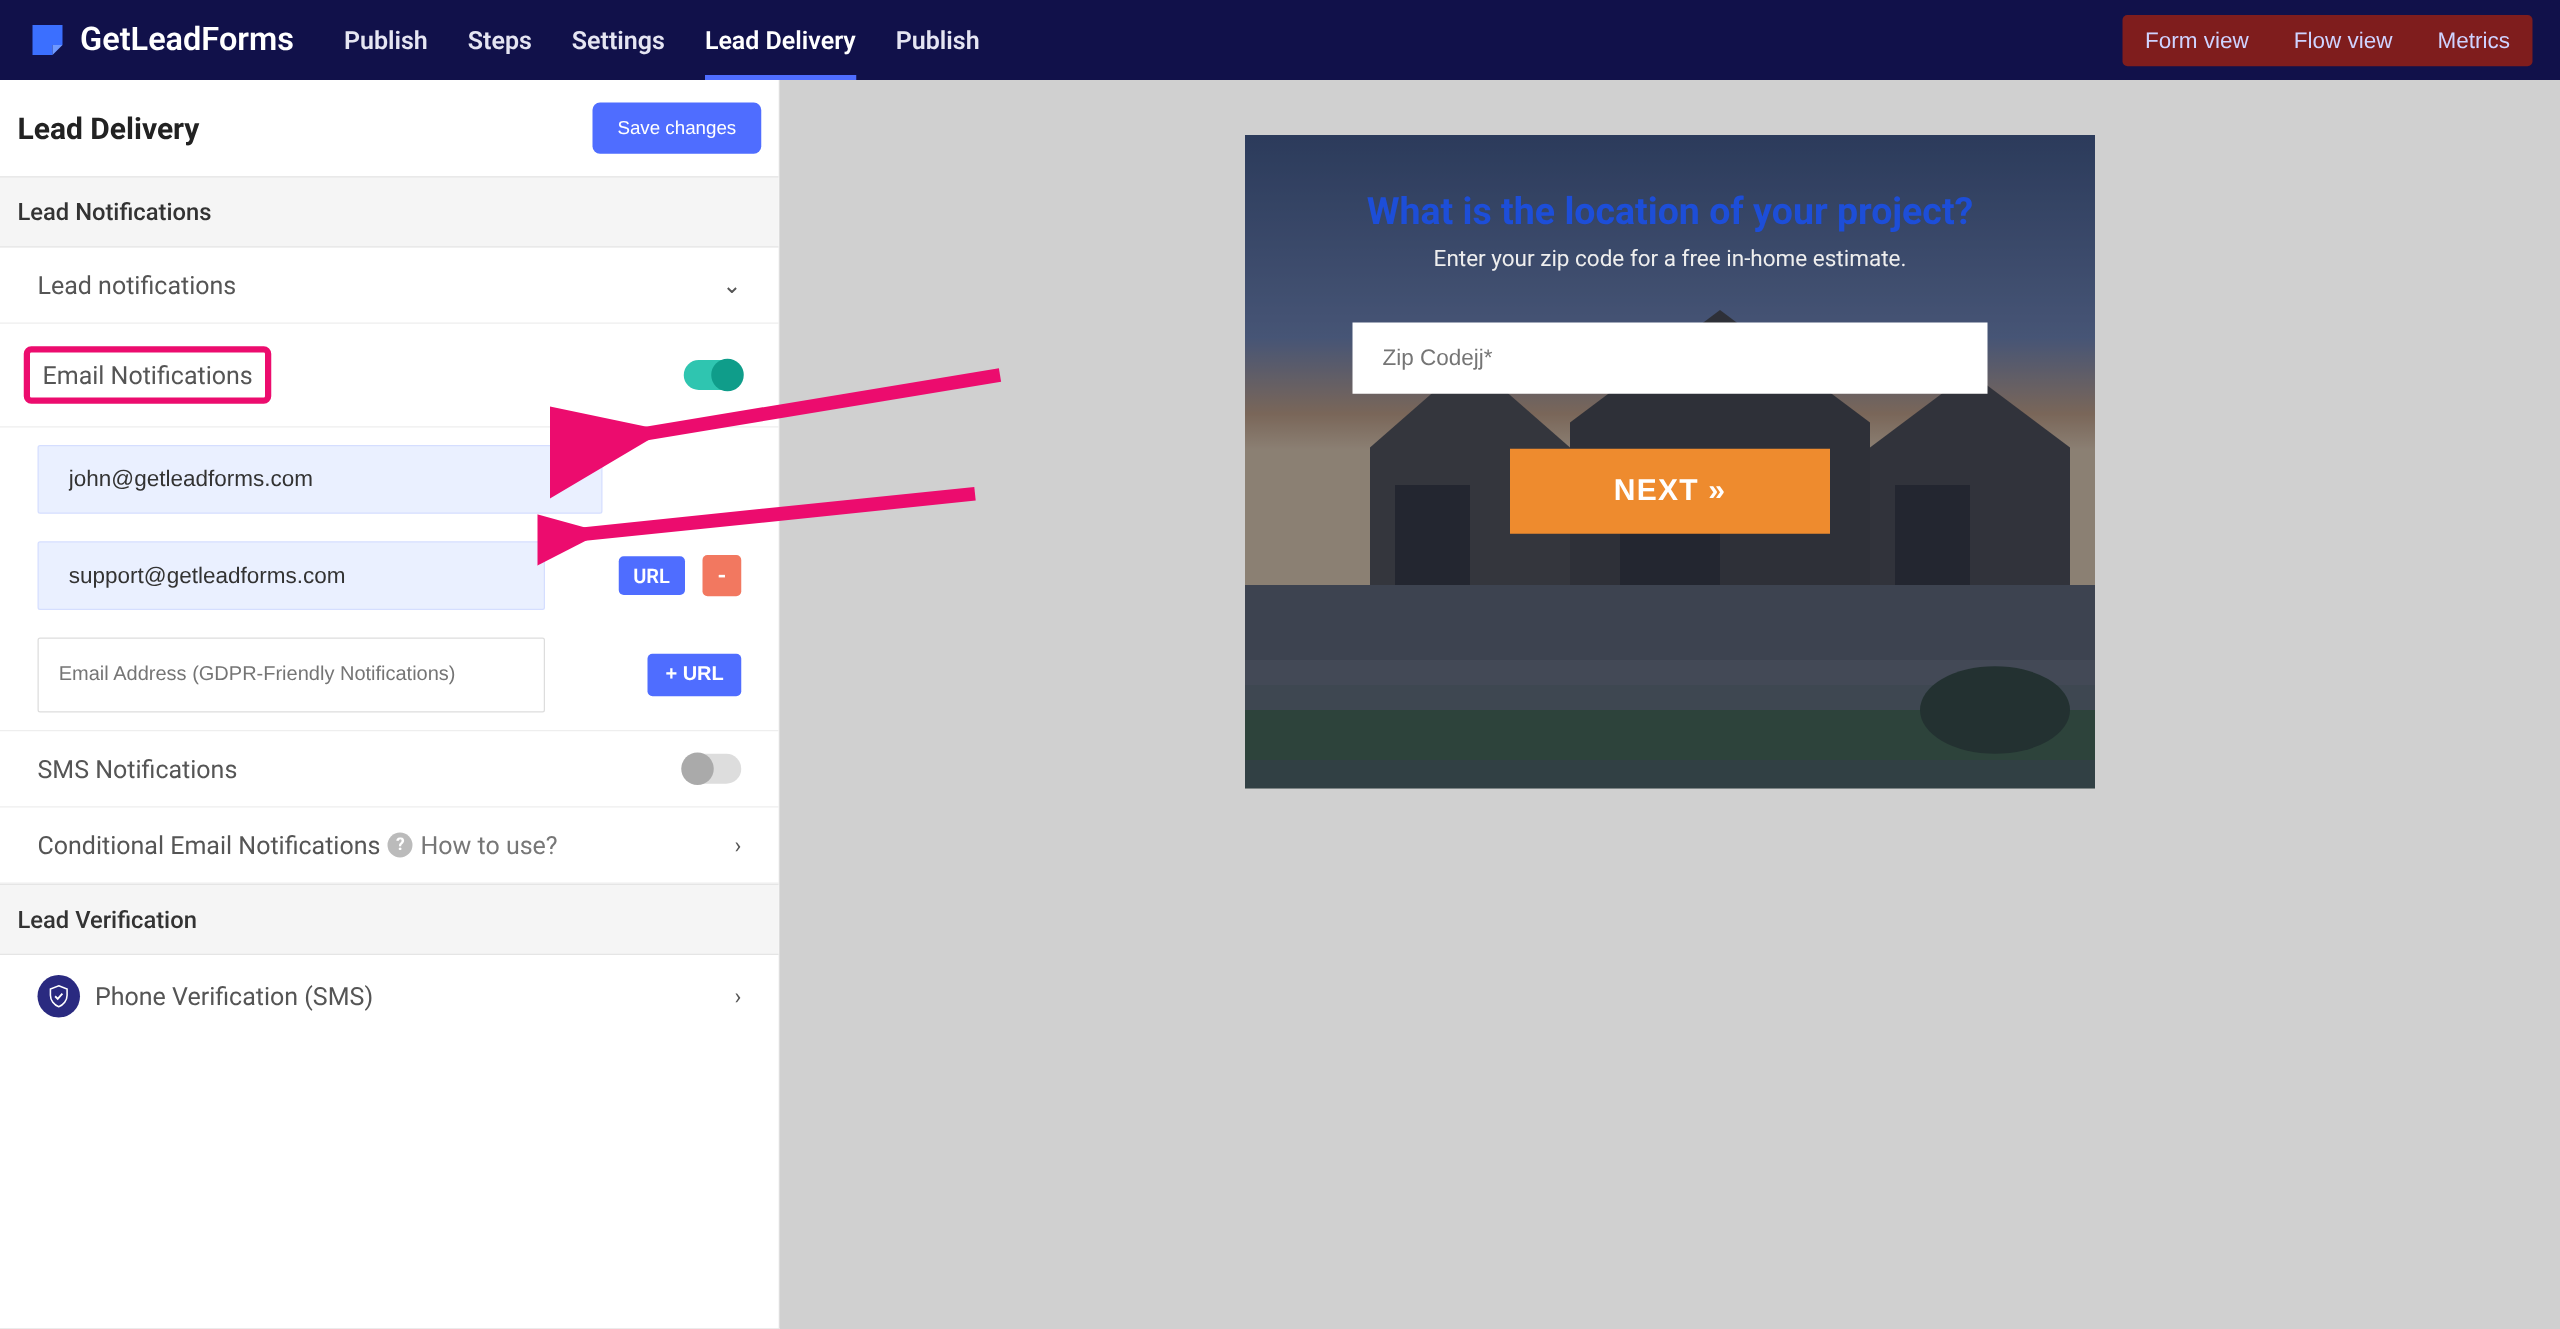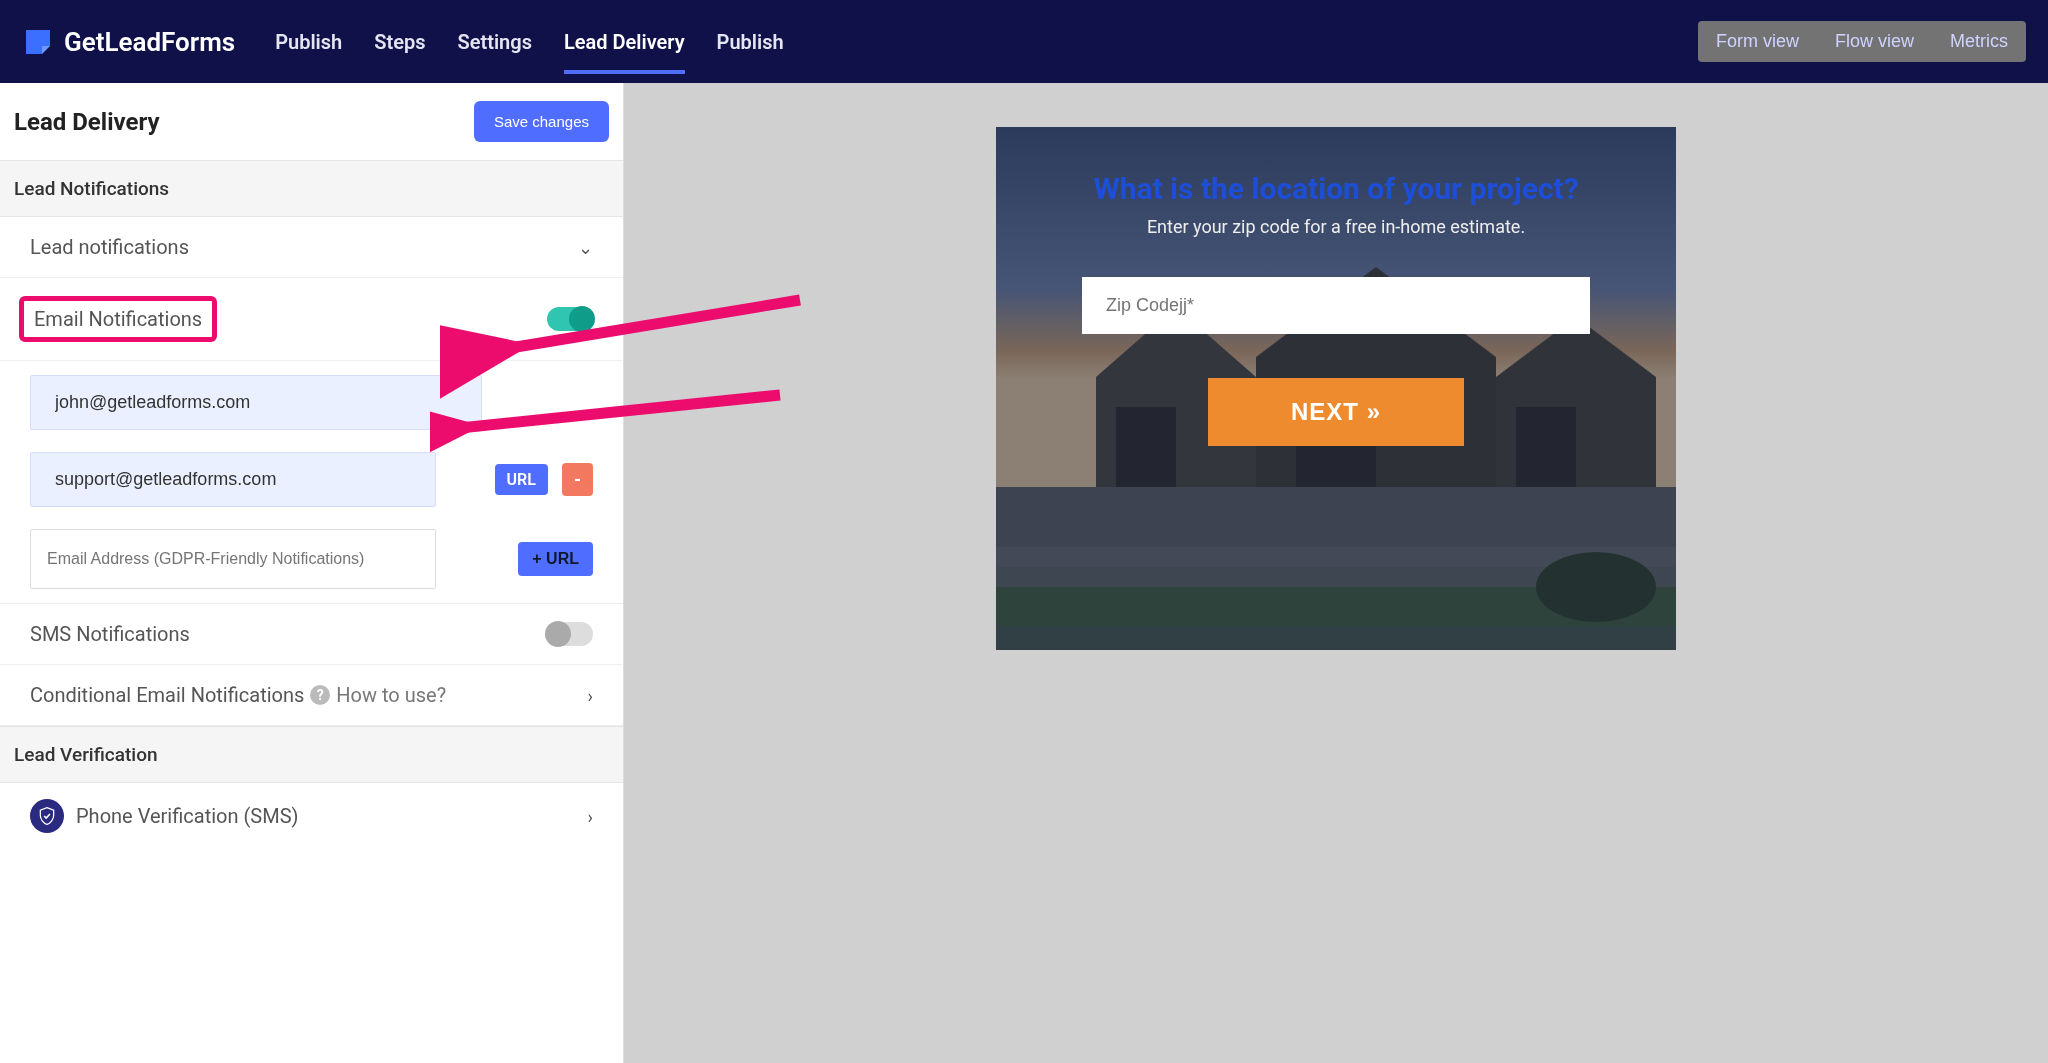--- a/index.html
+++ b/index.html
@@ -2,29 +2,29 @@
 <html><head>
 <meta charset="utf-8">
 <style>
   * { box-sizing: border-box; margin: 0; padding: 0; }
   html, body { width: 100%; height: 100%; font-family: -apple-system, BlinkMacSystemFont, "Segoe UI", Roboto, "Helvetica Neue", Arial, sans-serif; }
   body { background: #d0d0d0; overflow: hidden; }
 
   .app { display: flex; flex-direction: column; height: 100vh; }
 
   
-  .topnav { background: #11114a; color: #fff; display: flex; align-items: center; padding: 0 22px; height: 83px; flex-shrink: 0; }
+  .topnav { background: #11114a; color: #fff; display: flex; align-items: center; padding: 0 22px; height: 64px; flex-shrink: 0; }
   .logo-wrap { display: flex; align-items: center; gap: 10px; margin-right: 40px; }
   .logo-mark { width: 32px; height: 32px; position: relative; }
   .logo-mark svg { width: 100%; height: 100%; }
   .logo-text { font-size: 26px; font-weight: 600; color: #fff; }
   .nav-tabs { display: flex; gap: 32px; }
   .nav-tab { color: #e5e5f2; font-size: 20px; font-weight: 600; cursor: pointer; padding: 20px 0 16px; border-bottom: 4px solid transparent; }
   .nav-tab.active { color: #fff; border-bottom-color: #4f6dff; }
-  .view-switch { margin-left: auto; display: flex; gap: 4px; background: #737373; border-radius: 4px; padding: 2px; }
+  .view-switch { margin-left: auto; display: flex; gap: 4px; background: #7f1d1d; border-radius: 4px; padding: 2px; }
   .view-btn { color: #cfd3ff; background: transparent; border: none; font-size: 18px; padding: 8px 16px; cursor: pointer; border-radius: 3px; }
 
   
   .main { display: flex; flex: 1; min-height: 0; }
 
   
   .sidebar { width: 624px; background: #fff; border-right: 1px solid #ddd; display: flex; flex-direction: column; overflow-y: auto; }
   .sidebar-header { display: flex; justify-content: space-between; align-items: center; padding: 18px 14px; }
   .page-title { font-size: 24px; font-weight: 700; color: #222; }
   .save-btn { background: #4f6dff; color: #fff; border: none; border-radius: 6px; padding: 12px 20px; font-size: 15px; font-weight: 400; cursor: pointer; }
@@ -46,21 +46,21 @@
   .toggle.off .knob { left: -2px; background: #aaa; }
 
   
   .email-block { padding: 14px 30px; border-bottom: 1px solid #eee; }
   .email-input-row { display: flex; align-items: center; gap: 14px; margin-bottom: 22px; }
   .email-input-row:last-child { margin-bottom: 0; }
   .filled-input { background: #eaf0ff; border: 1px solid #d5deff; padding: 16px 24px; font-size: 18px; color: #333; width: 100%; border-radius: 2px; }
   .plain-input { background: #fff; border: 1px solid #ddd; padding: 20px 16px; font-size: 16px; color: #999; width: 100%; border-radius: 2px; }
   .url-badge { background: #4f6dff; color: #fff; border-radius: 4px; padding: 6px 12px; font-size: 16px; font-weight: 600; }
   .remove-badge { background: #f27860; color: #fff; border-radius: 4px; padding: 6px 12px; font-size: 18px; font-weight: 700; cursor: pointer; }
-  .add-url-btn { background: #4f6dff; color: #0f172a; border-radius: 4px; padding: 8px 14px; font-size: 16px; font-weight: 600; border:none; cursor: pointer; }
+  .add-url-btn { background: #4f6dff; color: #ffffff; border-radius: 4px; padding: 8px 14px; font-size: 16px; font-weight: 600; border:none; cursor: pointer; }
 
   .help-ico { display:inline-flex; width:20px; height:20px; border-radius:50%; background:#bbb; color:#fff; align-items:center; justify-content:center; font-size:14px; font-weight:700; margin:0 6px; }
 
   .verif-row { display: flex; align-items: center; justify-content: space-between; padding: 16px 30px; }
   .verif-left { display:flex; align-items:center; gap:12px; }
   .verif-ico { width:34px; height:34px; border-radius:50%; background:#2a2a80; display:flex; align-items:center; justify-content:center; }
   .verif-ico svg { width:20px; height:20px; }
 
   
   .preview { flex: 1; background: #d0d0d0; display: flex; align-items: flex-start; justify-content: center; padding: 44px 20px; }

